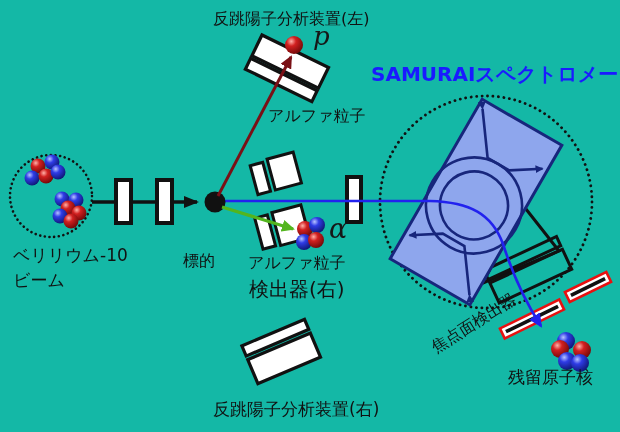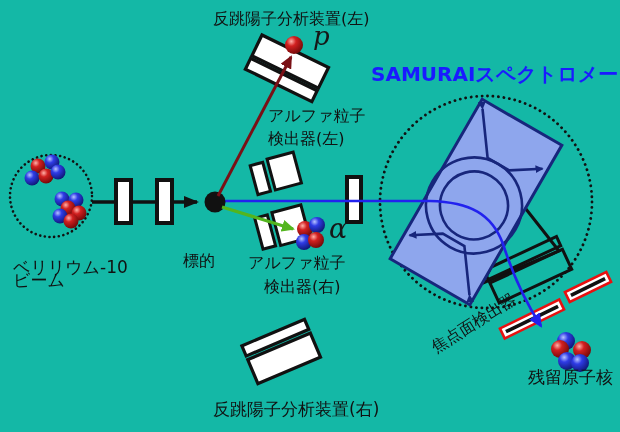--- a/index.html
+++ b/index.html
@@ -9,27 +9,27 @@
   }
   .stage svg{position:absolute;left:0;top:0;}
   .lbl{position:absolute;white-space:nowrap;line-height:1.1;color:#111;}
   .lbl-recoil-left{left:213px;top:10px;font-size:16px;}
   .lbl-p{left:313px;top:22px;font-size:26px;font-style:italic;font-family:"DejaVu Serif","Liberation Serif",serif;color:#161616;}
   .lbl-samurai{left:371px;top:63px;font-size:20px;font-weight:600;color:#1a1aff;}
   .lbl-alpha-left-1{left:268px;top:107px;font-size:16px;}
   .lbl-alpha-left-2{left:268px;top:130px;font-size:16px;}
   .lbl-target-1{left:176px;top:219px;font-size:16px;}
   .lbl-target-2{left:183px;top:252px;font-size:16px;}
-  .lbl-beam-1{left:13px;top:258px;font-size:17px;}
+  .lbl-beam-1{left:13px;top:246px;font-size:17px;}
   .lbl-beam-2{left:13px;top:273px;font-size:17px;font-family:Liberation Mono, monospace;}
   .lbl-alpha-right-1{left:248px;top:254px;font-size:16px;}
-  .lbl-alpha-right-2{left:264px;top:278px;font-size:16px;}
+  .lbl-alpha-right-2{left:249px;top:278px;font-size:20px;}
   .lbl-alpha-sym{left:329px;top:214px;font-size:27px;font-style:italic;font-family:"DejaVu Serif","Liberation Serif",serif;color:#161616;}
   .lbl-focal{left:433px;top:340px;font-size:16px;transform:rotate(-32deg);transform-origin:0 50%;}
-  .lbl-residual{left:528px;top:368px;font-size:17px;}
+  .lbl-residual{left:508px;top:368px;font-size:17px;}
   .lbl-recoil-right{left:213px;top:400px;font-size:17px;}
 </style>
 </head>
 <body>
 
 <div class="stage">
 
   <svg width="620" height="432" viewBox="0 0 620 432">
     <defs>
       <radialGradient id="gradRed" cx="35%" cy="30%" r="75%">
@@ -144,21 +144,20 @@
       <circle cx="582" cy="350" r="9" fill="url(#gradRed)"></circle>
       <circle cx="567" cy="361" r="9" fill="url(#gradBlue)"></circle>
       <circle cx="580" cy="363" r="9" fill="url(#gradBlue)"></circle>
     </g>
   </svg>
 
   <div class="lbl lbl-recoil-left">反跳陽子分析装置(左)</div>
   <div class="lbl lbl-p">p</div>
   <div class="lbl lbl-samurai">SAMURAIスペクトロメータ</div>
   <div class="lbl lbl-alpha-left-1">アルファ粒子</div>
-  <div class="lbl lbl-alpha-left-2">検出器(左)</div>
   <div class="lbl lbl-target-2">標的</div>
   <div class="lbl lbl-beam-1">ベリリウム-10</div>
   <div class="lbl lbl-beam-2">ビーム</div>
   <div class="lbl lbl-alpha-right-1">アルファ粒子</div>
   <div class="lbl lbl-alpha-right-2">検出器(右)</div>
   <div class="lbl lbl-alpha-sym">α</div>
   <div class="lbl lbl-focal">焦点面検出器</div>
   <div class="lbl lbl-residual">残留原子核</div>
   <div class="lbl lbl-recoil-right">反跳陽子分析装置(右)</div>
 </div>

